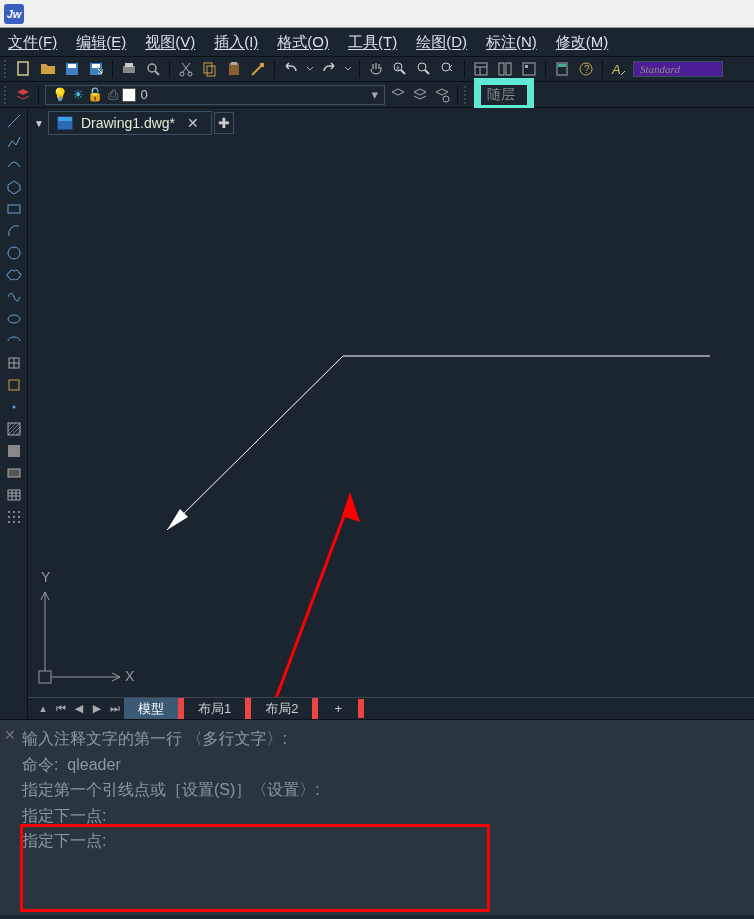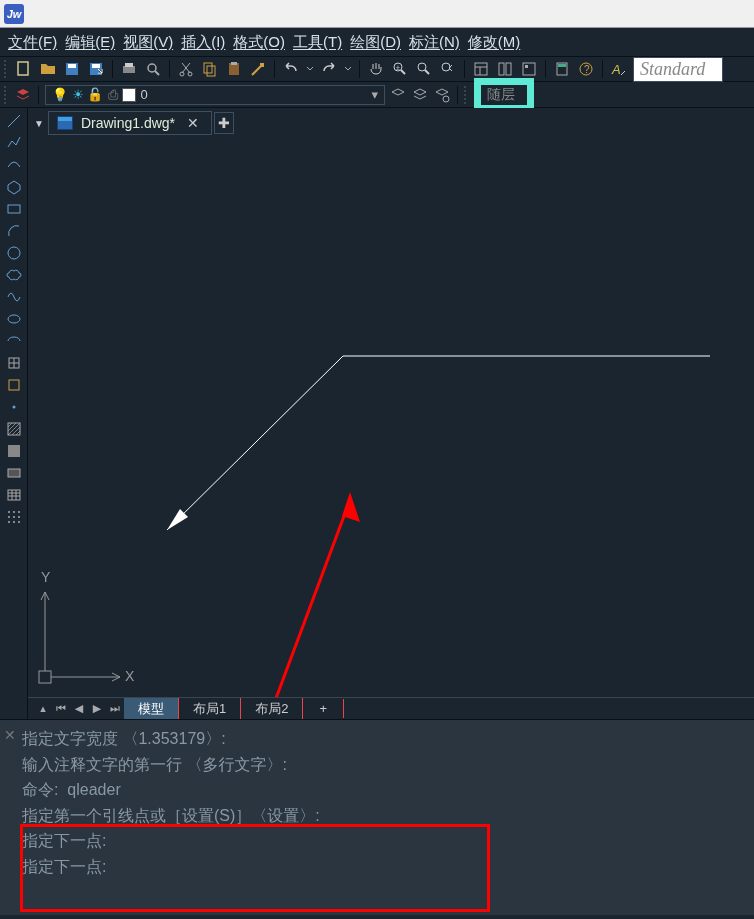--- a/index.html
+++ b/index.html
@@ -2,28 +2,28 @@
 <html><head>
 <meta charset="utf-8">
 <style>
 * { margin: 0; padding: 0; box-sizing: border-box; font-family: "Microsoft YaHei", Arial, sans-serif; }
 body { width: 754px; height: 919px; background: #1a2530; overflow: hidden; }
 
 .title-bar { height: 28px; background: #f0f0f0; display: flex; align-items: center; padding: 0 4px; border-bottom: 1px solid #999; }
 .title-bar .logo { width: 20px; height: 20px; background: #3b5fbf; border-radius: 3px; margin-right: 18px; display: flex; align-items: center; justify-content: center; color: #fff; font-size: 11px; font-style: italic; font-weight: bold; }
 .title-bar .title { font-size: 15px; color: #000; }
 
-.menu-bar { height: 28px; background: #1a2530; display: flex; align-items: center; padding: 0 8px; gap: 8px; }
+.menu-bar { height: 28px; background: #1a2530; display: flex; align-items: center; padding: 0 8px; gap: 19px; }
 .menu-bar span { color: #d8e0e8; font-size: 15px; text-decoration: underline; cursor: pointer; text-underline-offset: 2px; }
 
 .tool-row1 { height: 26px; background: #1a2530; border-top: 1px solid #0a1018; border-bottom: 1px solid #0a1018; display: flex; align-items: center; padding: 0 4px; gap: 4px; }
 .tool-row1 .grip { width: 6px; height: 18px; border-left: 2px dotted #3a4550; }
 .tool-row1 .ticon { width: 20px; height: 18px; display: flex; align-items: center; justify-content: center; cursor: pointer; }
 .sep { width: 1px; height: 18px; background: #0a1018; margin: 0 2px; }
-.tool-row1 .style-sel { background: #ffffff; border: 1px solid #3a5060; color: #888; padding: 1px 6px; font-size: 18px; font-family: serif; font-style: italic; min-width: 90px; }
+.tool-row1 .style-sel { background: #4c1d95; border: 1px solid #3a5060; color: #888; padding: 1px 6px; font-size: 11px; font-family: serif; font-style: italic; min-width: 90px; }
 
 .tool-row2 { height: 26px; background: #1a2530; border-bottom: 1px solid #0a1018; display: flex; align-items: center; padding: 0 4px; gap: 4px; }
 .tool-row2 .grip { width: 6px; height: 18px; border-left: 2px dotted #3a4550; }
 .tool-row2 .ticon { width: 18px; height: 18px; display: flex; align-items: center; justify-content: center; cursor: pointer; }
 .tool-row2 .swatch { width: 14px; height: 14px; background: #fff; border: 1px solid #555; }
 .tool-row2 .layer-sel { flex: 0 0 340px; border: 1px solid #3a5060; color: #ccc; padding: 1px 6px; font-size: 13px; display: flex; align-items: center; gap: 4px; }
 .tool-row2 .layer-text { background: #1a2530; border: 7px solid #5eead4; color: #888; padding: 1px 6px; font-size: 14px; min-width: 60px; }
 
 .main { display: flex; height: 611px; background: #0a1018; }
 
@@ -37,21 +37,21 @@
 .tab .dicon { width: 16px; height: 14px; background: #2b6ab0; border: 1px solid #1a4080; position: relative; }
 .tab .dicon::before { content: ''; position: absolute; top: 0; left: 0; right: 0; height: 4px; background: #40a0e0; }
 .tab .close { color: #ccc; font-size: 14px; padding: 0 4px; cursor: pointer; }
 .tab-new { width: 20px; height: 22px; background: #1a2530; border: 1px solid #3a5060; display: flex; align-items: center; justify-content: center; color: #ccc; font-size: 14px; cursor: pointer; }
 
 .drawing { flex: 1; background: #1a2530; position: relative; overflow: hidden; }
 .drawing svg { position: absolute; inset: 0; width: 100%; height: 100%; }
 
 .layout-tabs { height: 22px; background: #1a2530; display: flex; align-items: center; padding-left: 6px; gap: 0; border-top: 1px solid #3a4550; }
 .layout-tabs .nav { width: 18px; height: 18px; display: flex; align-items: center; justify-content: center; color: #aaa; cursor: pointer; font-size: 11px; }
-.layout-tabs .ltab { padding: 2px 14px; color: #ccc; font-size: 13px; border-right: 1px solid #ef4444; cursor: pointer; }
+.layout-tabs .ltab { padding: 2px 14px; color: #ccc; font-size: 13px; border-right: 6px solid #ef4444; cursor: pointer; }
 .layout-tabs .ltab.active { background: #3a5a75; color: #fff; }
 .layout-tabs .ltab.plus { padding: 2px 16px; }
 
 .cmd { height: 196px; background: #2a3540; position: relative; padding: 6px 12px; font-size: 16px; color: #8899a5; line-height: 1.6; border-top: 1px solid #0a1018; }
 .cmd .xmark { position: absolute; left: 4px; top: 4px; color: #777; font-size: 14px; cursor: pointer; }
 .cmd .line { white-space: pre; padding-left: 10px; }
 .red-box { position: absolute; border: 3px solid #ff0000; pointer-events: none; }
 </style>
 </head>
 <body>
@@ -421,21 +421,20 @@
       <div class="ltab active">模型</div>
       <div class="ltab">布局1</div>
       <div class="ltab">布局2</div>
       <div class="ltab plus">+</div>
     </div>
   </div>
 </div>
 
 <div class="cmd">
   <span class="xmark">✕</span>
-  <div class="line">指定文字宽度 〈1.353179〉:</div>
   <div class="line">输入注释文字的第一行 〈多行文字〉:</div>
   <div class="line">命令:  qleader</div>
   <div class="line">指定第一个引线点或［设置(S)］〈设置〉:</div>
   <div class="line">指定下一点:</div>
   <div class="line">指定下一点:</div>
 </div>
 
 <div class="red-box" id="redbox" style="left: 20px; top: 824px; width: 470px; height: 88px;"></div>
 
 </body></html>

